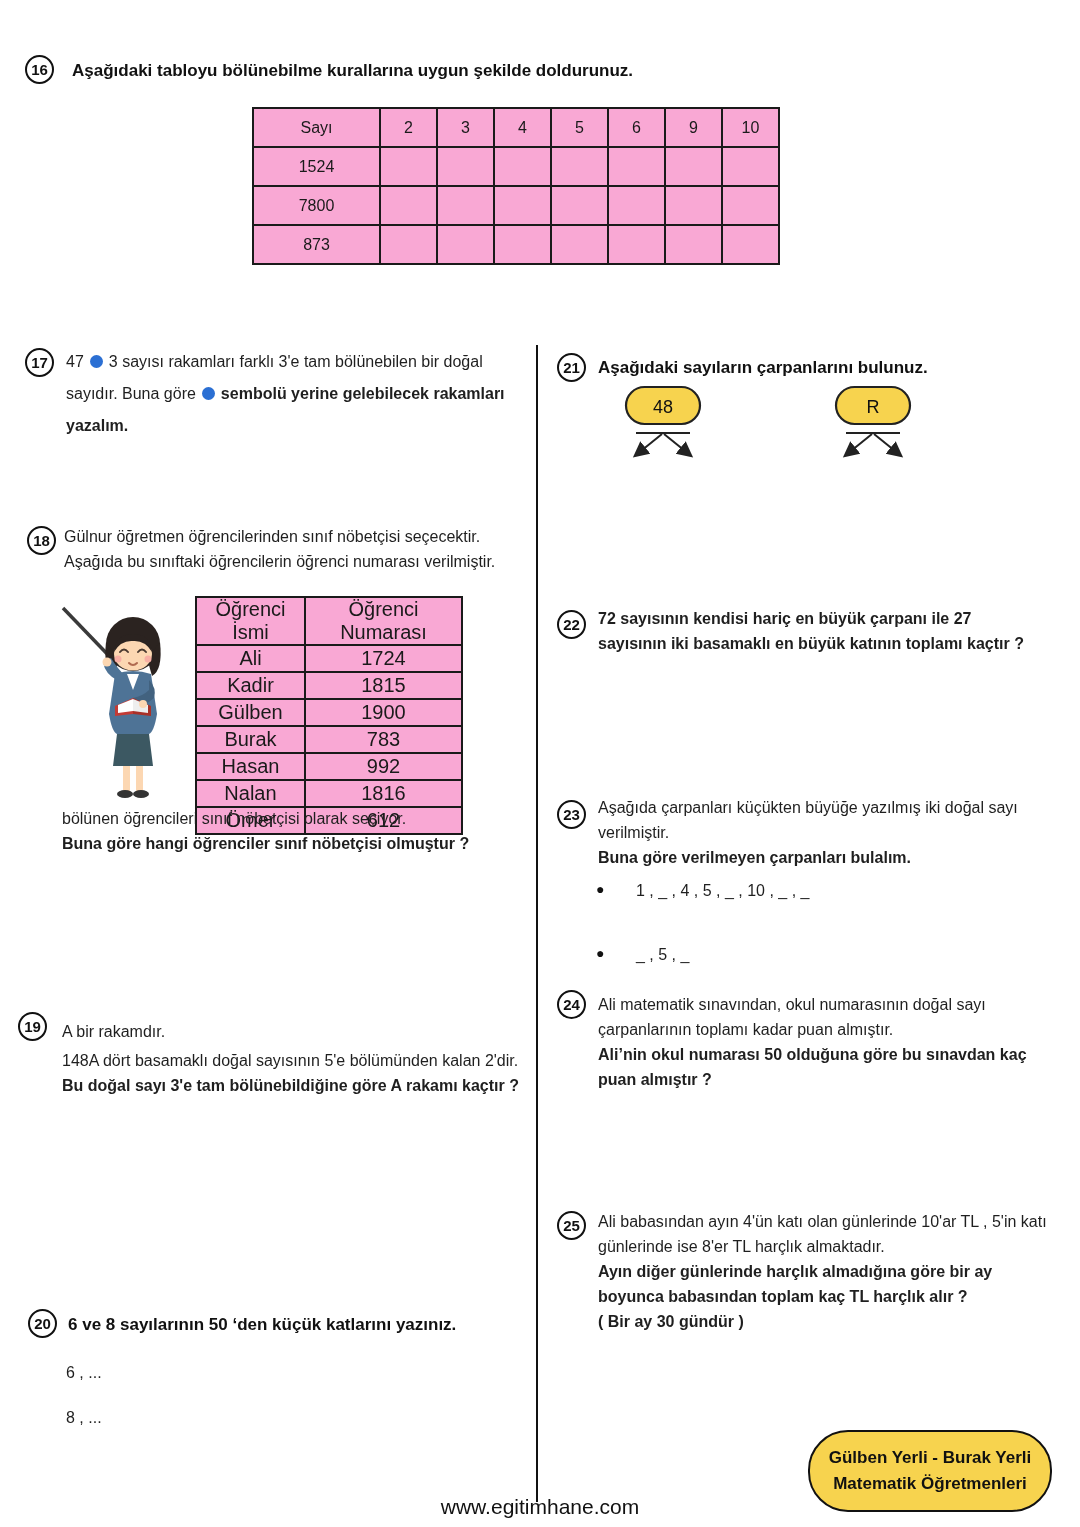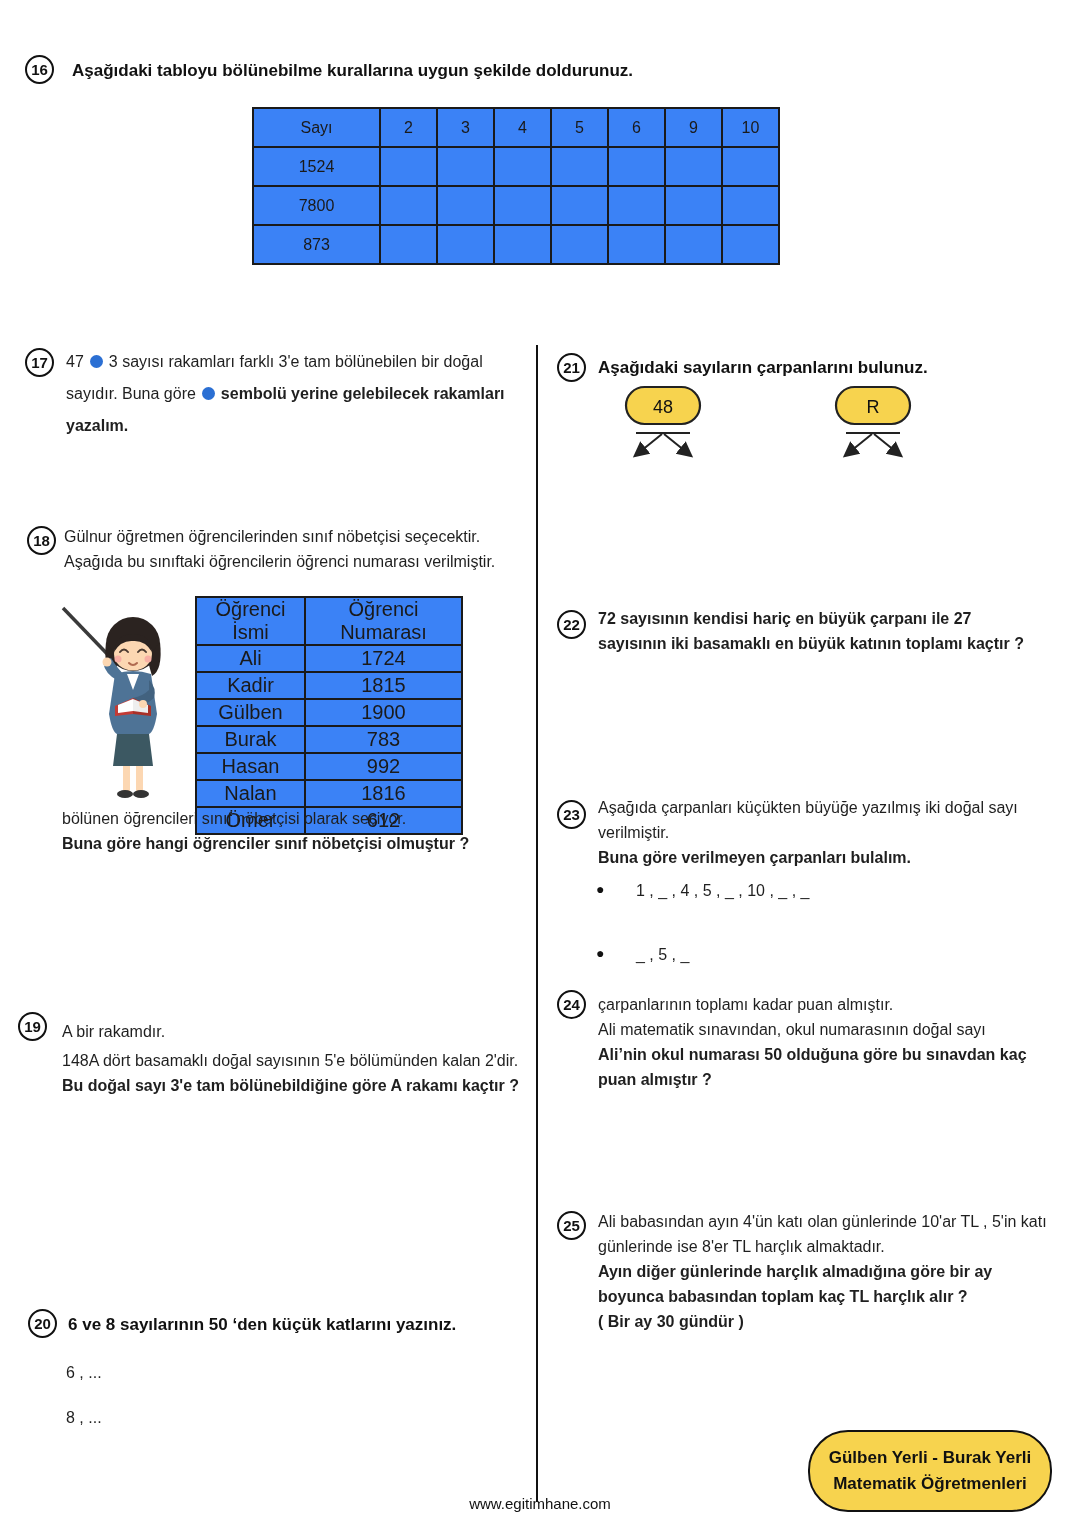--- a/index.html
+++ b/index.html
@@ -7,37 +7,37 @@
         font-family:"Liberation Sans",sans-serif;color:#1a1a1a;overflow:hidden;padding-left:12px;}
   .qnum{position:absolute;width:29px;height:29px;border:2.5px solid #111;border-radius:50%;
         background:#fff;display:flex;align-items:center;justify-content:center;
         font-weight:bold;font-size:15px;color:#111;box-sizing:border-box;}
   .tblock{position:absolute;font-size:16px;line-height:25px;white-space:nowrap;color:#1f1f1f;}
   .lh32{line-height:32px;}
   .b{font-weight:bold;}
   .title{position:absolute;font-size:17px;font-weight:bold;white-space:nowrap;color:#111;}
   .dot{display:inline-block;width:13px;height:13px;border-radius:50%;background:#2B6FD3;
        margin:0 6px;vertical-align:-1px;}
-  table.divtable{position:absolute;border-collapse:collapse;background:#3b82f6;}
+  table.divtable{position:absolute;border-collapse:collapse;background:#f9a8d4;}
   .divtable td{border:2px solid #1a1a1a;text-align:center;vertical-align:middle;padding:0;}
   .t16{left:252px;top:107px;font-size:16px;}
   .t16 td{height:37px;}
   .t16 td.c0{width:125px;}
   .t16 td.cn{width:55px;}
   .t18{left:195px;top:596px;font-size:20px;}
   .t18 td{height:25px;}
   .t18 td.c0{width:107px;}
   .t18 td.c1{width:155px;}
   .divider{position:absolute;left:536px;top:345px;width:2px;height:1157px;background:#111;}
   .bullet-dot{position:absolute;font-size:14px;color:#111;}
   .credit-box{position:absolute;left:808px;top:1430px;width:244px;height:82px;box-sizing:border-box;
       background:#F7D34E;border:2.5px solid #111;border-radius:40px;display:flex;flex-direction:column;
       align-items:center;justify-content:center;font-weight:bold;font-size:17px;line-height:26px;
       text-align:center;color:#111;}
-  .site{position:absolute;left:0;top:1495px;width:1080px;text-align:center;font-size:15px;color:#111;}
+  .site{position:absolute;left:0;top:1495px;width:1080px;text-align:center;font-size:21px;color:#111;}
   svg{display:block;}
 </style>
 </head>
 <body>
 
 <div id="page">
 
   <div class="qnum" style="left:25px;top:55px;">
     <span>16</span>
   </div>
@@ -243,22 +243,22 @@
   </div>
   <div class="bullet-dot" style="left:596px;top:881px;">●</div>
   <div class="tblock" style="left:636px;top:878px;">1 , _ , 4 , 5 , _ , 10 , _ , _</div>
   <div class="bullet-dot" style="left:596px;top:945px;">●</div>
   <div class="tblock" style="left:636px;top:942px;">_ , 5 , _</div>
 
   <div class="qnum" style="left:557px;top:990px;">
     <span>24</span>
   </div>
   <div class="tblock" style="left:598px;top:992px;">
+    <div>Ali matematik sınavından, okul numarasının doğal sayı</div>
     <div>çarpanlarının toplamı kadar puan almıştır.</div>
-    <div>Ali matematik sınavından, okul numarasının doğal sayı</div>
     <div class="b">Ali’nin okul numarası 50 olduğuna göre bu sınavdan kaç</div>
     <div class="b">puan almıştır ?</div>
   </div>
 
   <div class="qnum" style="left:557px;top:1211px;">
     <span>25</span>
   </div>
   <div class="tblock" style="left:598px;top:1209px;">
     <div>Ali babasından ayın 4'ün katı olan günlerinde 10'ar TL , 5'in katı</div>
     <div>günlerinde ise 8'er TL harçlık almaktadır.</div>

